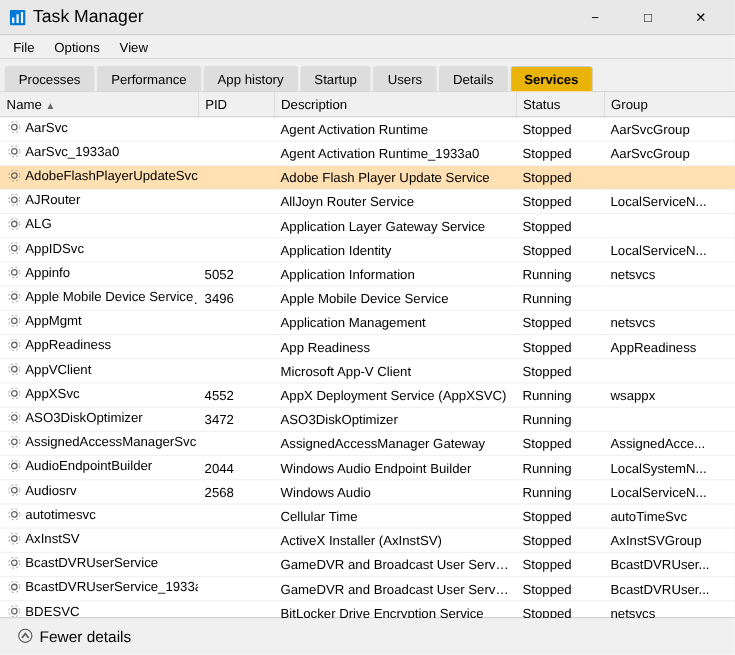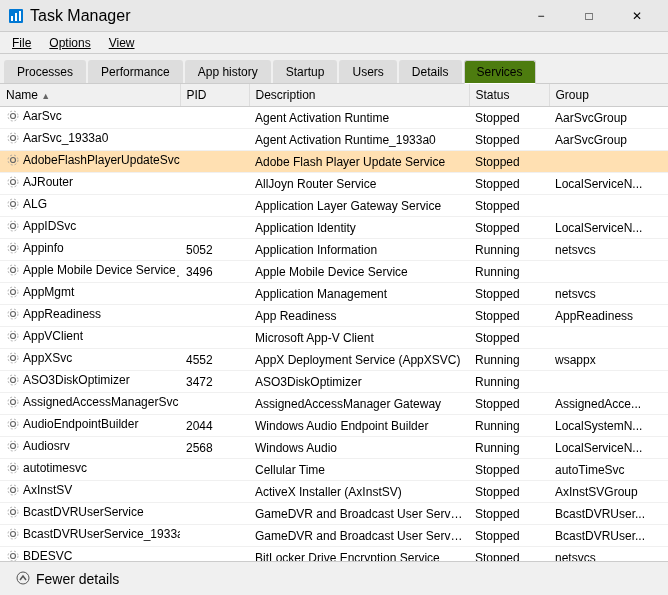--- a/index.html
+++ b/index.html
@@ -50,21 +50,20 @@
       color: #000;
     }
     .menu-bar {
       background: #f0f0f0;
       display: flex;
       padding: 2px 4px;
       gap: 2px;
       height: 22px;
       align-items: center;
       border-bottom: 1px solid #ccc;
-      text-decoration: underline;
     }
     .menu-item {
       padding: 2px 8px;
       cursor: pointer;
       font-size: 12px;
     }
     .tab-bar {
       background: #f0f0f0;
       display: flex;
       padding: 4px 4px 0;
@@ -76,25 +75,26 @@
     .tab {
       padding: 4px 12px;
       cursor: pointer;
       font-size: 12px;
       border: 1px solid transparent;
       border-bottom: none;
       background: #ddd;
       border-radius: 3px 3px 0 0;
     }
     .tab.active {
-      background: #4d7c0f;
+      background: #eab308;
       border-color: #ccc;
       border-bottom: 1px solid #fff;
       margin-bottom: -1px;
       z-index: 1;
+      font-weight: bold;
     }
     .main-content {
       background: #fff;
       height: calc(595px - 32px - 22px - 30px - 34px);
       overflow: hidden;
       position: relative;
     }
     .table-container {
       height: 100%;
       overflow-y: auto;

